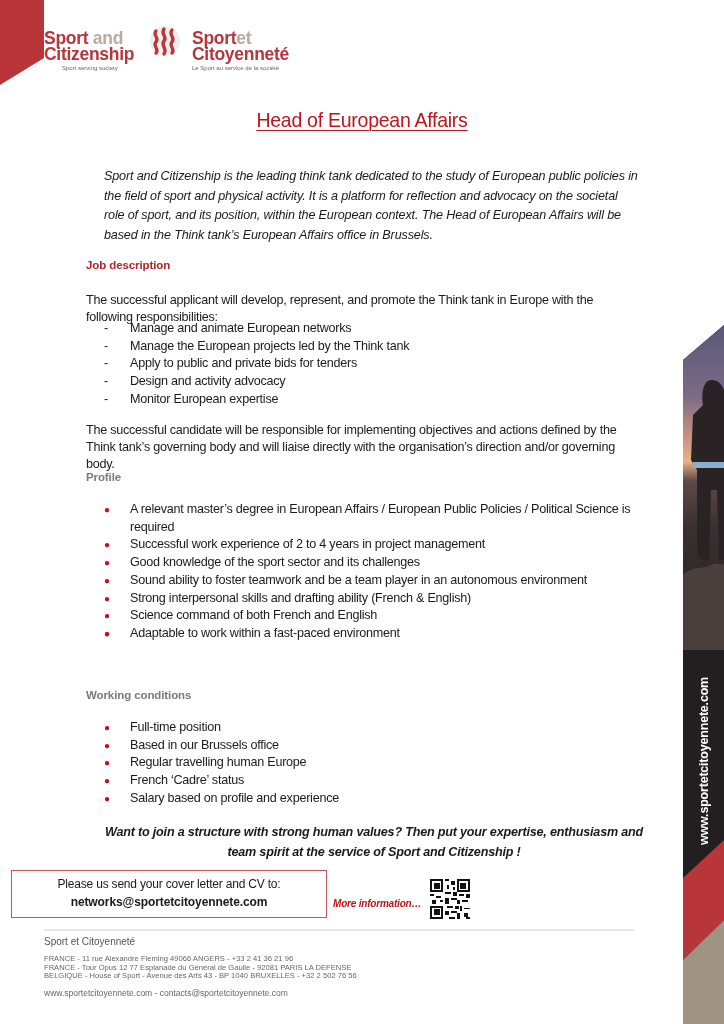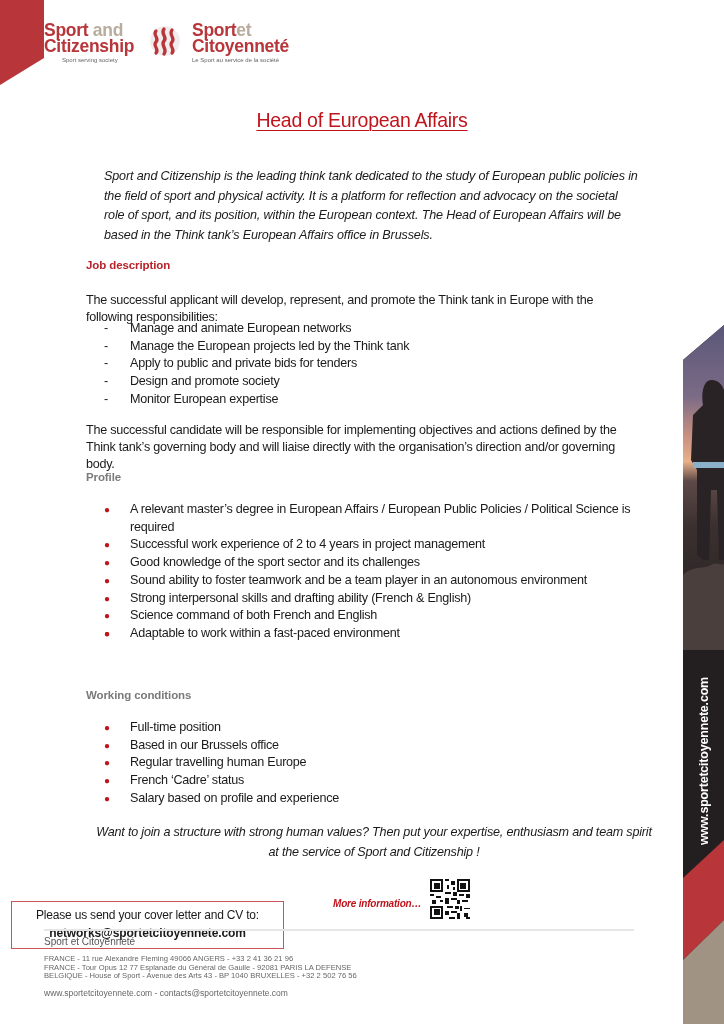--- a/index.html
+++ b/index.html
@@ -2,21 +2,21 @@
 <html><head>
 <meta charset="utf-8">
 <style>
   * { box-sizing: border-box; margin: 0; padding: 0; }
   html, body { width: 724px; height: 1024px; background: #ffffff; overflow: hidden; }
   body { position: relative; font-family: "Liberation Sans", sans-serif; color: #1a1a1a; }
 
   
   .corner { position: absolute; left: 0; top: 0; width: 44px; height: 85px; }
   .logo { position: absolute; left: 44px; top: 22px; height: 50px; }
-  .logo-block { position: absolute; top: 0; }
+  .logo-block { position: absolute; top: 8px; }
   .logo-en { left: 0; }
   .logo-fr { left: 148px; }
   .logo-line { font-family: "Liberation Sans", sans-serif; font-weight: bold; font-size: 19px; line-height: 16px; letter-spacing: -0.3px; transform: scaleX(0.92); transform-origin: left; white-space: nowrap; }
   .logo-line .red { color: #b8353a; }
   .logo-line .grey { color: #b9ac9e; }
   .logo-tag { font-size: 6px; color: #666; margin-top: 3px; white-space: nowrap; }
   .logo-en .logo-tag { margin-left: 18px; }
   .logo-emblem { position: absolute; left: 104px; top: 2px; width: 34px; height: 34px; }
 
   .title { position: absolute; left: 0; width: 724px; top: 108px; text-align: center; font-size: 21px; color: #c0141c; text-decoration: underline; text-decoration-thickness: 1px; text-underline-offset: 3px; letter-spacing: -0.3px; transform: scaleX(0.93); }
@@ -28,23 +28,23 @@
   .h-grey { color: #7a7a7a; }
 
   .para { position: absolute; left: 86px; width: 556px; font-size: 12.6px; line-height: 17px; letter-spacing: -0.25px; }
 
   .list { position: absolute; left: 86px; width: 560px; list-style: none; font-size: 12.6px; line-height: 17.7px; letter-spacing: -0.25px; }
   .list li { position: relative; padding-left: 44px; }
   .list .mark { position: absolute; left: 18px; top: 0; width: 10px; }
   .dash-mark { color: #1a1a1a; }
   .dot-mark { color: #c0141c; font-size: 10px; }
 
-  .cta { position: absolute; left: 96px; width: 556px; top: 822px; text-align: center; font-weight: normal; font-style: italic; font-size: 12.6px; line-height: 20px; letter-spacing: -0.2px; }
+  .cta { position: absolute; left: 96px; width: 556px; top: 822px; text-align: center; font-weight: bold; font-style: italic; font-size: 12.6px; line-height: 20px; letter-spacing: -0.2px; }
 
-  .contact-box { position: absolute; left: 11px; top: 870px; width: 273px; height: 48px; border: 1px solid #c9555a; text-align: center; padding-top: 5px; margin-top: 31px; }
+  .contact-box { position: absolute; left: 11px; top: 870px; width: 316px; height: 48px; border: 1px solid #c9555a; text-align: center; padding-top: 5px; }
   .contact-line1 { font-size: 12px; line-height: 17px; letter-spacing: -0.2px; }
   .contact-email { font-size: 12px; font-weight: bold; line-height: 19px; letter-spacing: -0.1px; }
   .more-info { position: absolute; left: 333px; top: 898px; font-size: 10px; font-style: italic; font-weight: bold; color: #c0141c; letter-spacing: -0.2px; }
   .qr { position: absolute; left: 430px; top: 879px; width: 40px; height: 40px; }
 
   .footer-rule { position: absolute; left: 44px; top: 929px; width: 590px; height: 2px; background: #e6e6e6; }
   .footer-name { position: absolute; left: 44px; top: 936px; font-size: 10px; color: #555; }
   .footer-addr { position: absolute; left: 44px; top: 955px; font-size: 7.6px; line-height: 8.6px; color: #666; white-space: nowrap; }
   .footer-web { position: absolute; left: 44px; top: 988px; font-size: 8.5px; color: #666; white-space: nowrap; }
 
@@ -81,21 +81,21 @@
 <h1 class="title" style="font-weight:normal">Head of European Affairs</h1>
 
 <p class="intro">Sport and Citizenship is the leading think tank dedicated to the study of European public policies in the field of sport and physical activity. It is a platform for reflection and advocacy on the societal role of sport, and its position, within the European context. The Head of European Affairs will be based in the Think tank’s European Affairs office in Brussels.</p>
 
 <div class="h-section h-red" style="top:259px">Job description</div>
 <p class="para" style="top:292px">The successful applicant will develop, represent, and promote the Think tank in Europe with the following responsibilities:</p>
 <ul class="list" style="top:320px">
   <li><span class="mark dash-mark">-</span><span>Manage and animate European networks</span></li>
   <li><span class="mark dash-mark">-</span><span>Manage the European projects led by the Think tank</span></li>
   <li><span class="mark dash-mark">-</span><span>Apply to public and private bids for tenders</span></li>
-  <li><span class="mark dash-mark">-</span><span>Design and promote society</span></li>
+  <li><span class="mark dash-mark">-</span><span>Design and activity advocacy</span></li>
   <li><span class="mark dash-mark">-</span><span>Monitor European expertise</span></li>
 </ul>
 <p class="para" style="top:422px">The successful candidate will be responsible for implementing objectives and actions defined by the Think tank’s governing body and will liaise directly with the organisation’s direction and/or governing body.</p>
 
 <div class="h-section h-grey" style="top:471px">Profile</div>
 <ul class="list" style="top:501px">
   <li><span class="mark dot-mark">●</span><span>A relevant master’s degree in European Affairs / European Public Policies / Political Science is required</span></li>
   <li><span class="mark dot-mark">●</span><span>Successful work experience of 2 to 4 years in project management</span></li>
   <li><span class="mark dot-mark">●</span><span>Good knowledge of the sport sector and its challenges</span></li>
   <li><span class="mark dot-mark">●</span><span>Sound ability to foster teamwork and be a team player in an autonomous environment</span></li>

